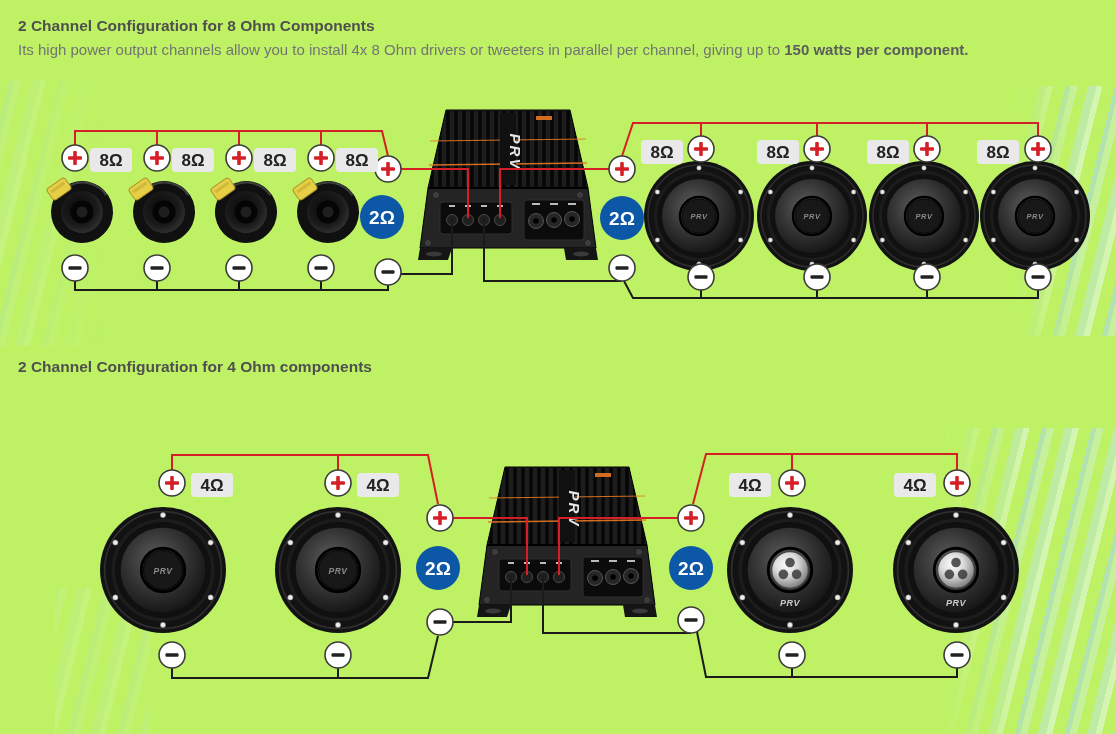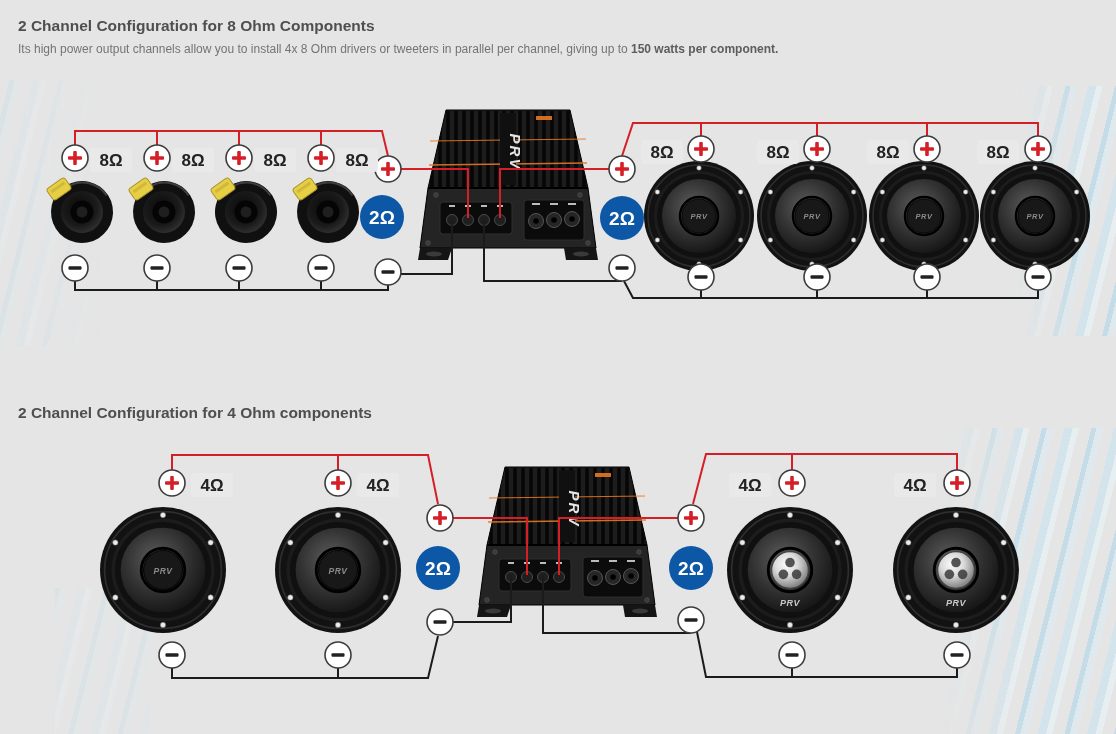--- a/index.html
+++ b/index.html
@@ -1,16 +1,16 @@
 <!DOCTYPE html>
 <html><head>
 <meta charset="utf-8">
 <style>
   html,body{margin:0;padding:0;background:#fff;}
-  .page{position:relative;width:1116px;height:734px;background:#e5e5e5;overflow:hidden;
+  .page{position:relative;width:1116px;height:734px;background:#bef264;overflow:hidden;
         font-family:"Liberation Sans",sans-serif;}
   .stripes{position:absolute;z-index:0;
     background:repeating-linear-gradient(104deg,
       rgba(168,214,235,.55) 0px, rgba(168,214,235,.55) 5px,
       rgba(214,238,248,.38) 5px, rgba(214,238,248,.38) 12px,
       rgba(255,255,255,0) 12px, rgba(255,255,255,0) 22px,
       rgba(190,226,243,.45) 22px, rgba(190,226,243,.45) 30px,
       rgba(234,248,253,.5) 30px, rgba(234,248,253,.5) 36px,
       rgba(255,255,255,0) 36px, rgba(255,255,255,0) 48px);}
   .stripes-tr{right:-12px;top:86px;width:112px;height:250px;
@@ -18,24 +18,24 @@
     mask-image:linear-gradient(to right,rgba(0,0,0,0),#000 55%);}
   .stripes-br{right:-12px;top:428px;width:185px;height:306px;
     -webkit-mask-image:linear-gradient(to right,rgba(0,0,0,0),#000 45%);
     mask-image:linear-gradient(to right,rgba(0,0,0,0),#000 45%);}
   .stripes-tl{left:-40px;top:80px;width:140px;height:266px;opacity:.35;
     -webkit-mask-image:linear-gradient(to left,rgba(0,0,0,0),#000 60%);
     mask-image:linear-gradient(to left,rgba(0,0,0,0),#000 60%);}
   .stripes-bl{left:55px;top:588px;width:95px;height:146px;opacity:.3;}
   .sec{position:absolute;left:18px;z-index:2;}
   .sec h2{margin:0;font-size:15.5px;line-height:22px;font-weight:700;color:#4f4f4f;}
-  .sec p{margin:1px 0 0;font-size:12px;line-height:23px;color:#747474;}
+  .sec p{margin:1px 0 0;font-size:15px;line-height:23px;color:#747474;}
   .sec p strong{color:#5d5d5d;font-weight:700;}
   .sec1{top:15px;}
-  .sec2{top:356px;margin-top:46px;}
+  .sec2{top:356px;}
   .diagram{position:absolute;left:0;z-index:1;display:block;}
   .d1{top:88px;}
   .d2{top:430px;}
   .chipText{font-size:17px;font-weight:700;fill:#222;text-anchor:middle;}
   .badgeText{font-size:19px;font-weight:700;fill:#fff;text-anchor:middle;}
   .capText{font-size:7.5px;font-weight:700;font-style:italic;fill:#8a8a8a;
            text-anchor:middle;letter-spacing:.5px;}
   .coneText{font-size:9px;font-weight:700;font-style:italic;fill:#c9c9c9;
            text-anchor:middle;letter-spacing:.5px;}
   .ampBrand{font-size:15px;font-weight:700;font-style:italic;fill:#e6e6e6;

